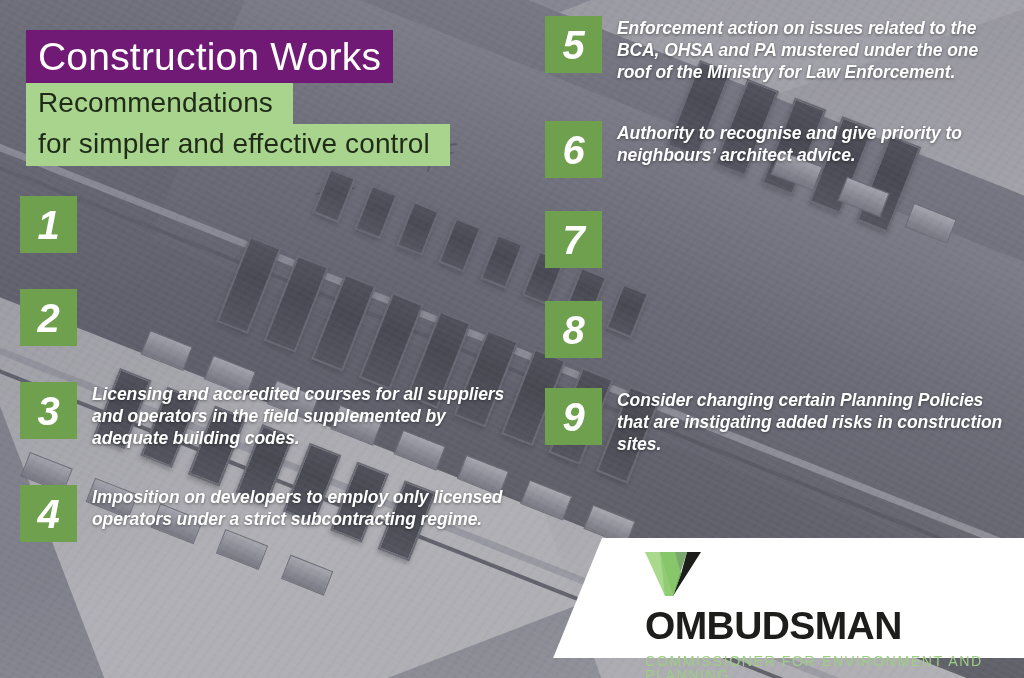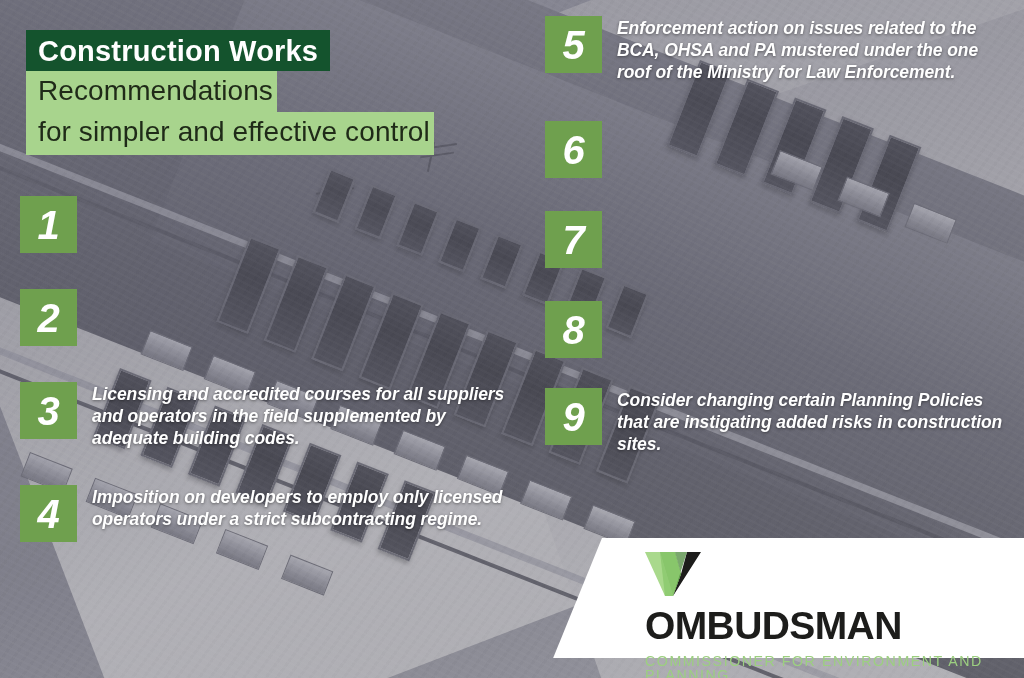--- a/index.html
+++ b/index.html
@@ -87,28 +87,28 @@
     position:absolute; inset:0; opacity:.20;
     background-image:
       repeating-linear-gradient(27deg, rgba(255,255,255,.10) 0 2px, rgba(0,0,0,0) 2px 6px),
       repeating-linear-gradient(-54deg, rgba(0,0,0,.08) 0 3px, rgba(0,0,0,0) 3px 9px);
   }
 
   
   .title-block { position:absolute; left:26px; top:30px; }
   .title-line { display:block; width:fit-content; }
   .t1 {
-    background:#14532d; color:#ffffff;
-    font-size:29px; font-weight:bold; line-height:1.12;
+    background:#701a75; color:#ffffff;
+    font-size:39px; font-weight:normal; line-height:1.12;
     padding:5px 12px 4px 12px; letter-spacing:.2px;
   }
   .t2, .t3 {
     background:#a8d48d; color:#1f2a18;
     font-size:28px; font-weight:400; line-height:1.14;
-    padding:4px 4px 5px 12px; letter-spacing:.1px;
+    padding:4px 20px 5px 12px; letter-spacing:.1px;
   }
   .t3 { padding-bottom:7px;text-align:center; }
 
   
   .col { position:absolute; }
   .col-left  { left:20px;  top:196px; width:500px; }
   .col-right { left:545px; top:16px;  width:470px; }
 
   .item { display:flex; align-items:flex-start; }
   .badge {
@@ -270,20 +270,21 @@
     </div>
   </div>
 
   <div class="col col-right">
     <div class="item" style="margin-bottom:38px;">
       <div class="badge">5</div>
       <div class="itext">Enforcement action on issues related to the BCA, OHSA and PA mustered under the one roof of the Ministry for Law Enforcement.</div>
     </div>
     <div class="item" style="margin-bottom:33px;">
       <div class="badge">6</div>
+      <div class="itext">Authority to recognise and give priority to neighbours’ architect advice.</div>
     </div>
     <div class="item" style="margin-bottom:33px;">
       <div class="badge">7</div>
     </div>
     <div class="item" style="margin-bottom:30px;">
       <div class="badge">8</div>
     </div>
     <div class="item">
       <div class="badge">9</div>
       <div class="itext">Consider changing certain Planning Policies that are instigating added risks in construction sites.</div>

